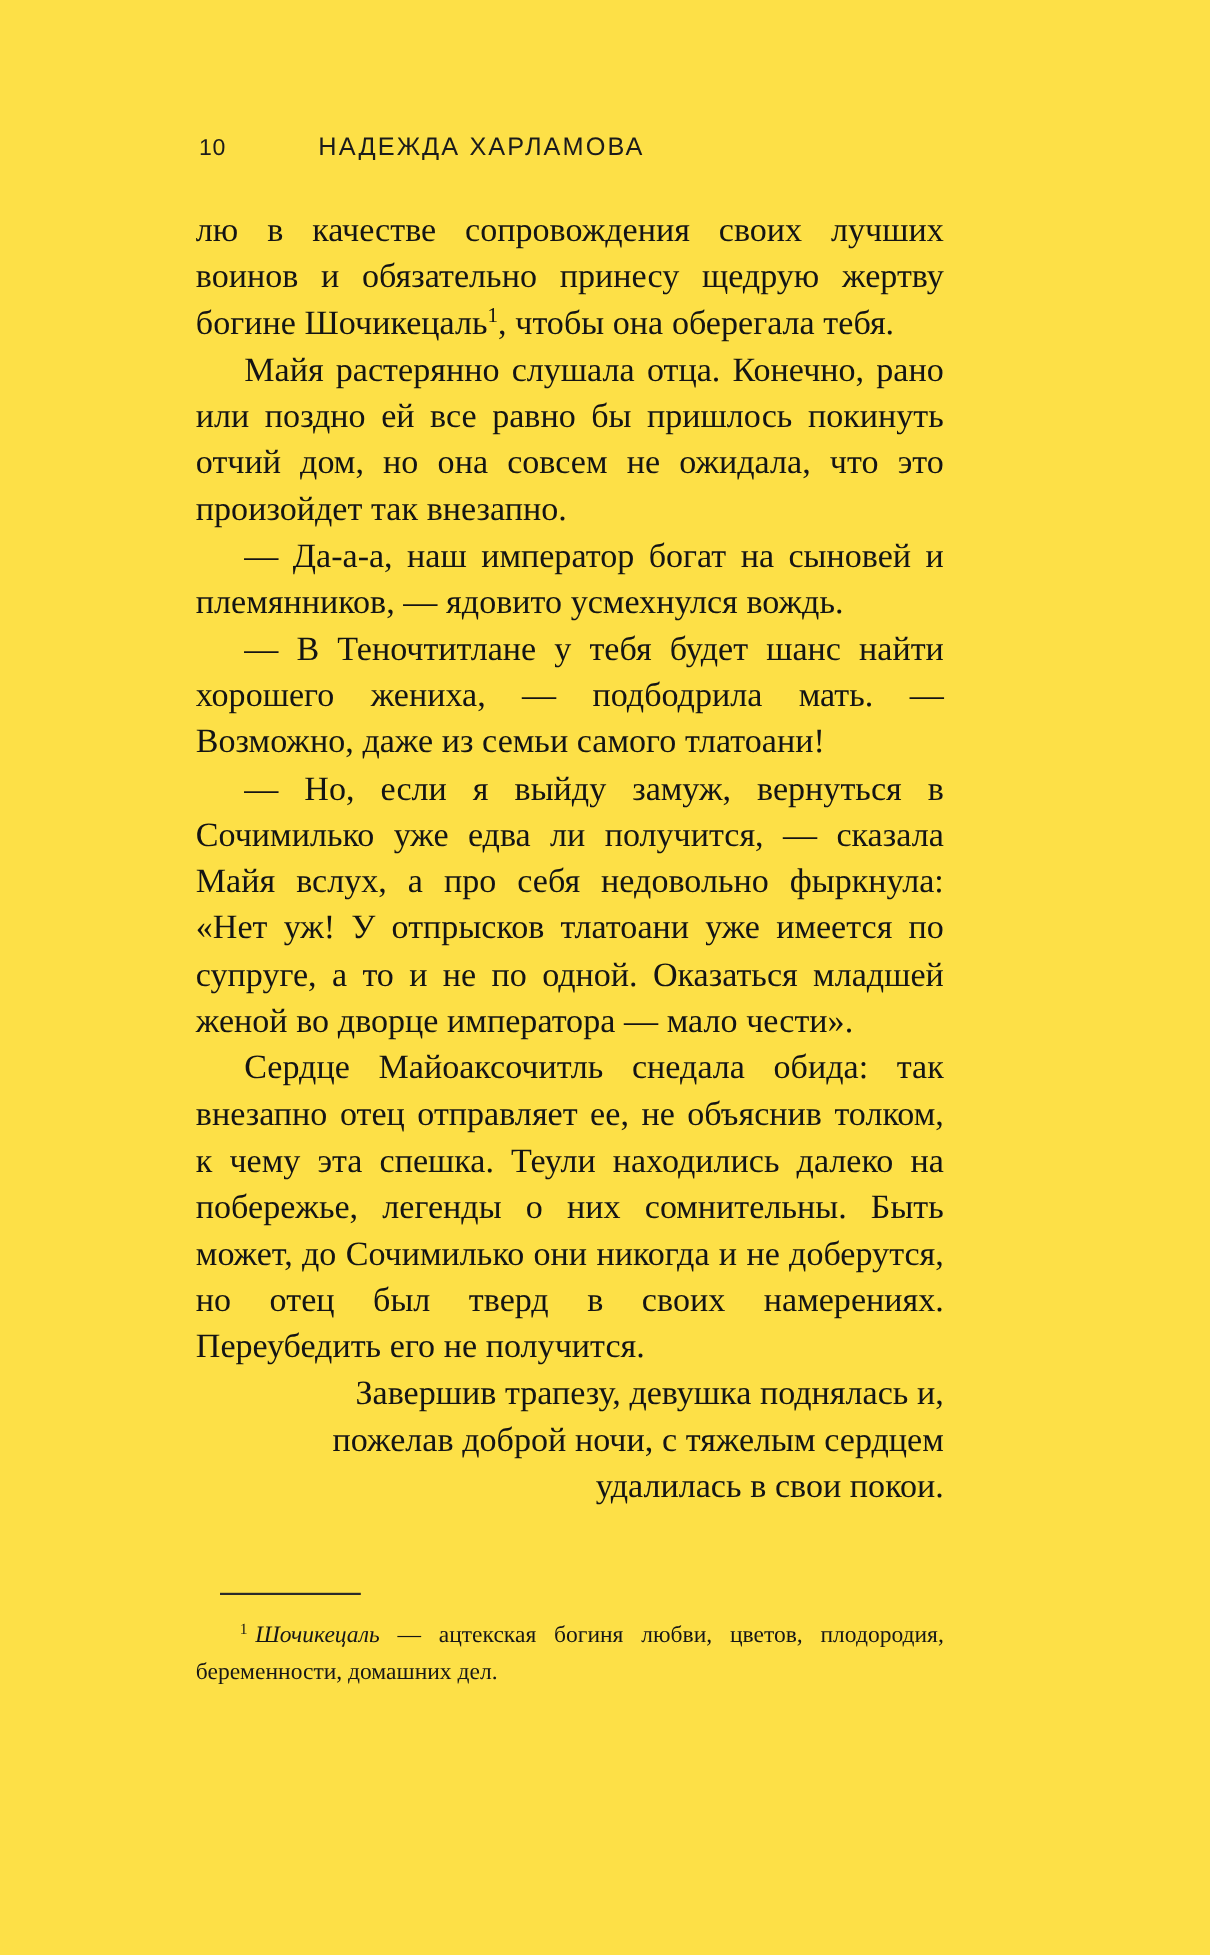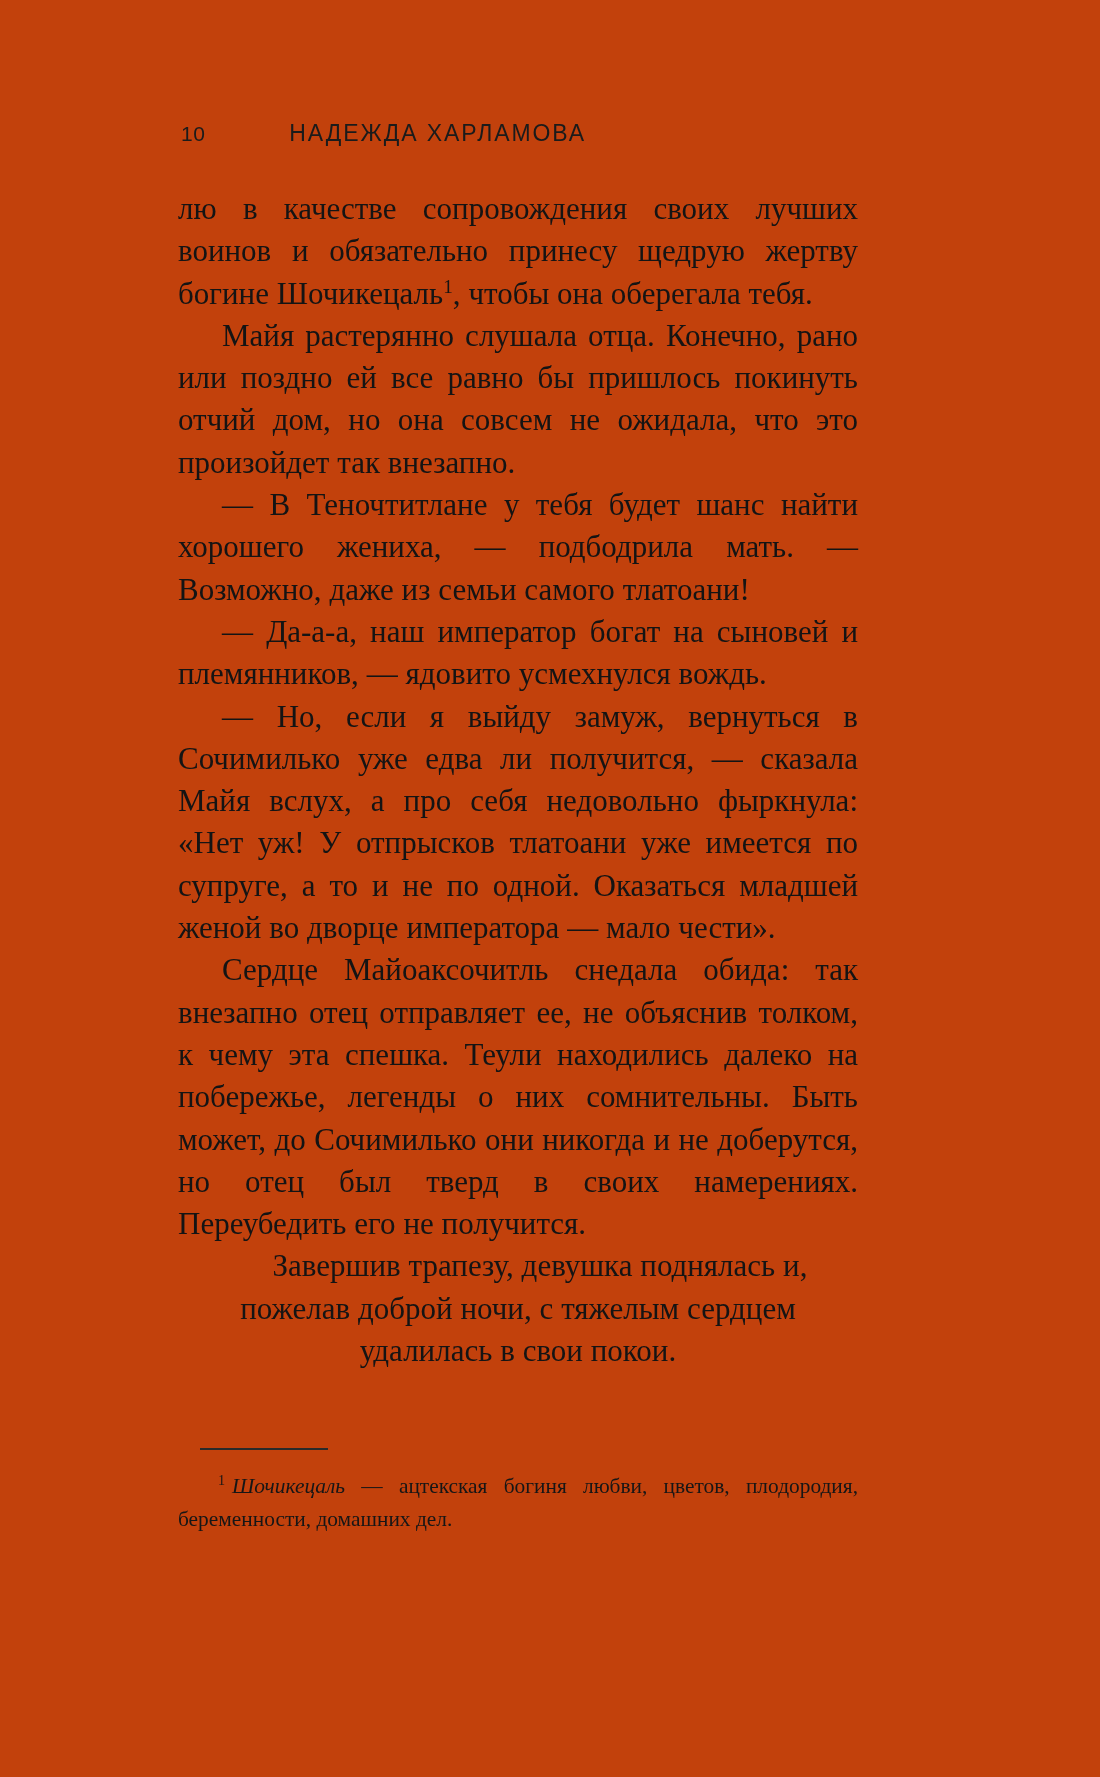--- a/index.html
+++ b/index.html
@@ -12,21 +12,21 @@
     background: #ffffff;
     font-family: "Liberation Serif", "DejaVu Serif", serif;
     color: #1a1a1a;
     overflow: hidden;
   }
 
   .page {
     position: relative;
     width: 1100px;
     height: 1777px;
-    background: #c2410c;
+    background: #fde047;
     box-sizing: border-box;
   }
 
   
   .running-head {
     position: absolute;
     top: 120px;
     left: 181px;
     display: flex;
     align-items: baseline;
@@ -62,21 +62,21 @@
     text-align: justify;
     text-indent: 44px;
     hyphens: manual;
     word-spacing: 0.1px;
     color: #141414;
   }
   p.body-par.no-indent {
     text-indent: 0;
   }
   p.body-par:last-child {
-    text-align: center;
+    text-align: right;
   }
 
   sup.fn-ref {
     font-size: 0.62em;
     vertical-align: super;
     line-height: 0;
   }
 
   
   .footnote-area {
@@ -118,23 +118,23 @@
     <span class="folio">10</span>
     <span class="author-name">НАДЕЖДА ХАРЛАМОВА</span>
   </div>
 
   <div class="textblock">
 
     <p class="body-par no-indent"><span>лю в качестве сопровождения своих лучших воинов и обязательно принесу щедрую жертву богине Шочикецаль</span><sup class="fn-ref">1</sup><span>, чтобы она оберегала тебя.</span></p>
 
     <p class="body-par">Майя растерянно слушала отца. Конечно, рано или поздно ей все равно бы пришлось покинуть отчий дом, но она совсем не ожидала, что это произойдет так внезапно.</p>
 
+    <p class="body-par">— Да-а-а, наш император богат на сыновей и племянников, — ядовито усмехнулся вождь.</p>
+
     <p class="body-par">— В Теночтитлане у тебя будет шанс найти хорошего жениха, — подбодрила мать. — Возможно, даже из семьи самого тлатоани!</p>
-
-    <p class="body-par">— Да-а-а, наш император богат на сыновей и племянников, — ядовито усмехнулся вождь.</p>
 
     <p class="body-par">— Но, если я выйду замуж, вернуться в Сочимилько уже едва ли получится, — сказала Майя вслух, а про себя недовольно фыркнула: «Нет уж! У отпрысков тлатоани уже имеется по супруге, а то и не по одной. Оказаться младшей женой во дворце императора — мало чести».</p>
 
     <p class="body-par">Сердце Майоаксочитль снедала обида: так внезапно отец отправляет ее, не объяснив толком, к чему эта спешка. Теули находились далеко на побережье, легенды о них сомнительны. Быть может, до Сочимилько они никогда и не доберутся, но отец был тверд в своих намерениях. Переубедить его не получится.</p>
 
     <p class="body-par">Завершив трапезу, девушка поднялась и, пожелав доброй ночи, с тяжелым сердцем удалилась в свои покои.</p>
 
   </div>
 
   <div class="footnote-area">

